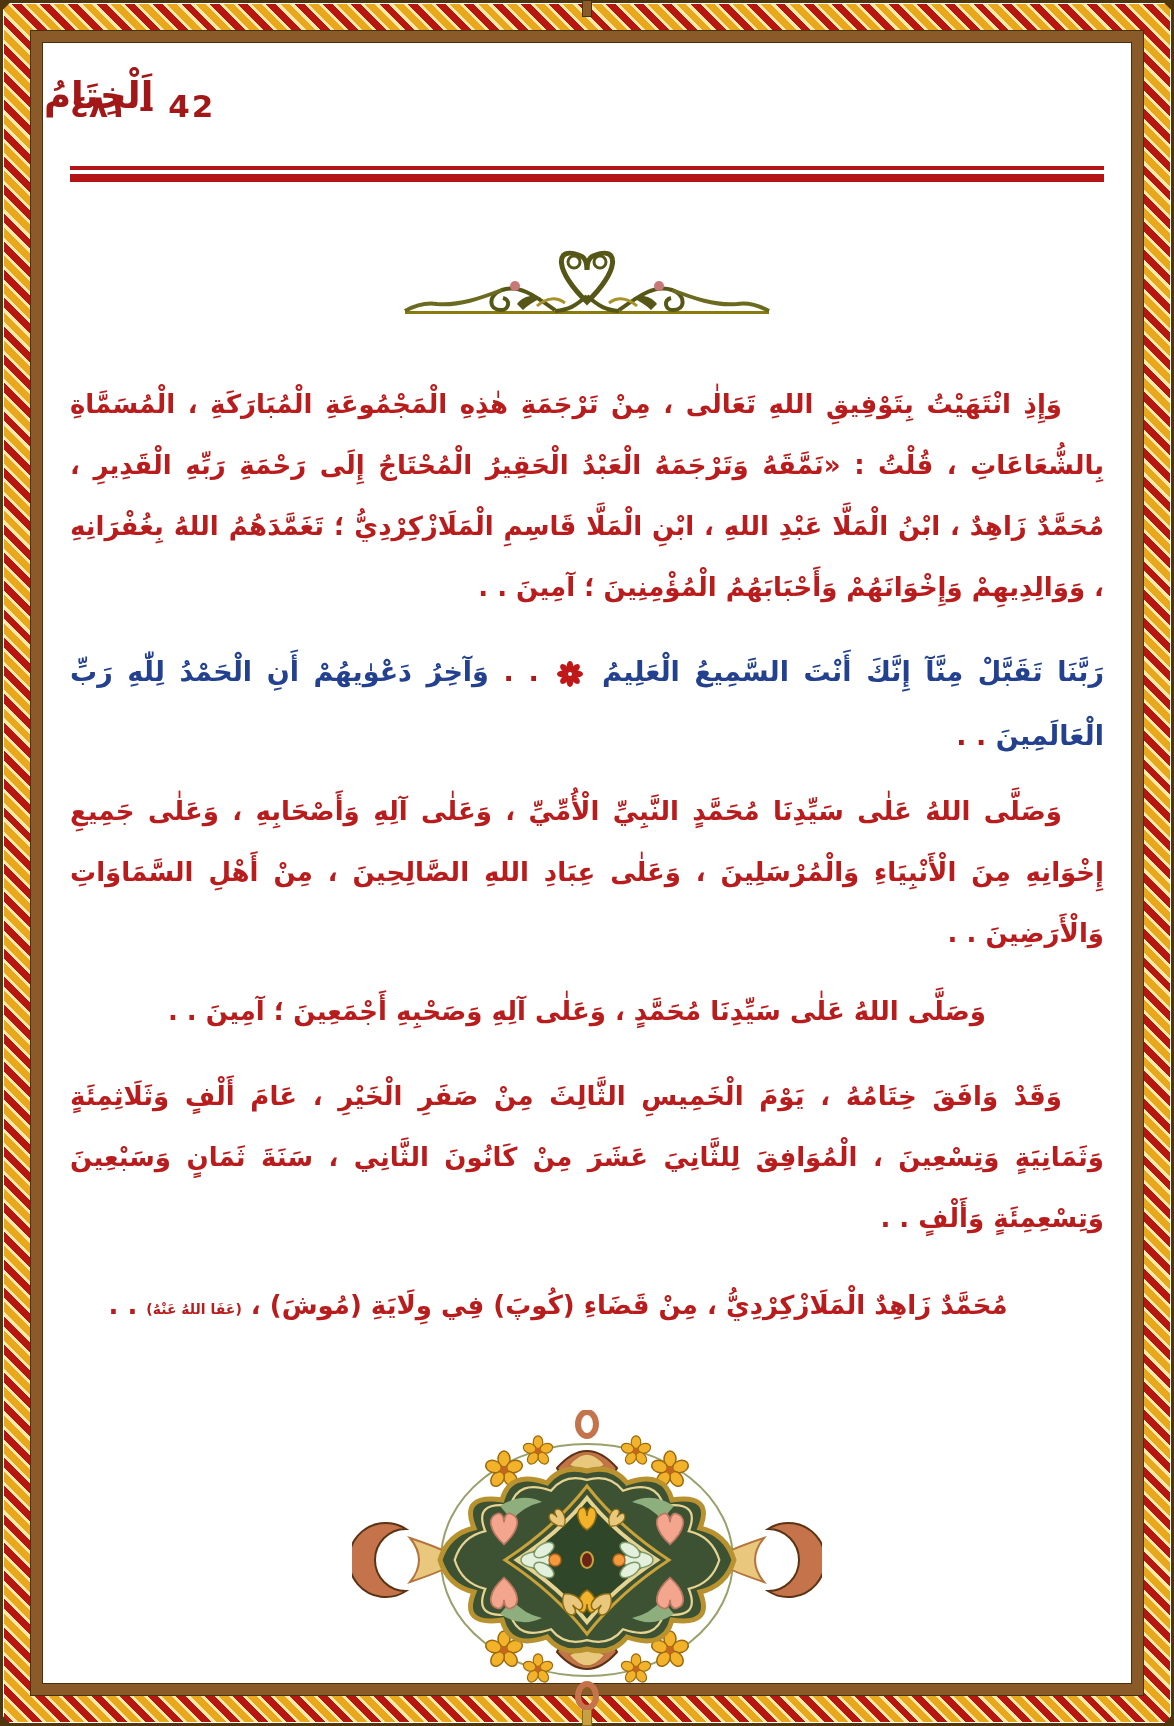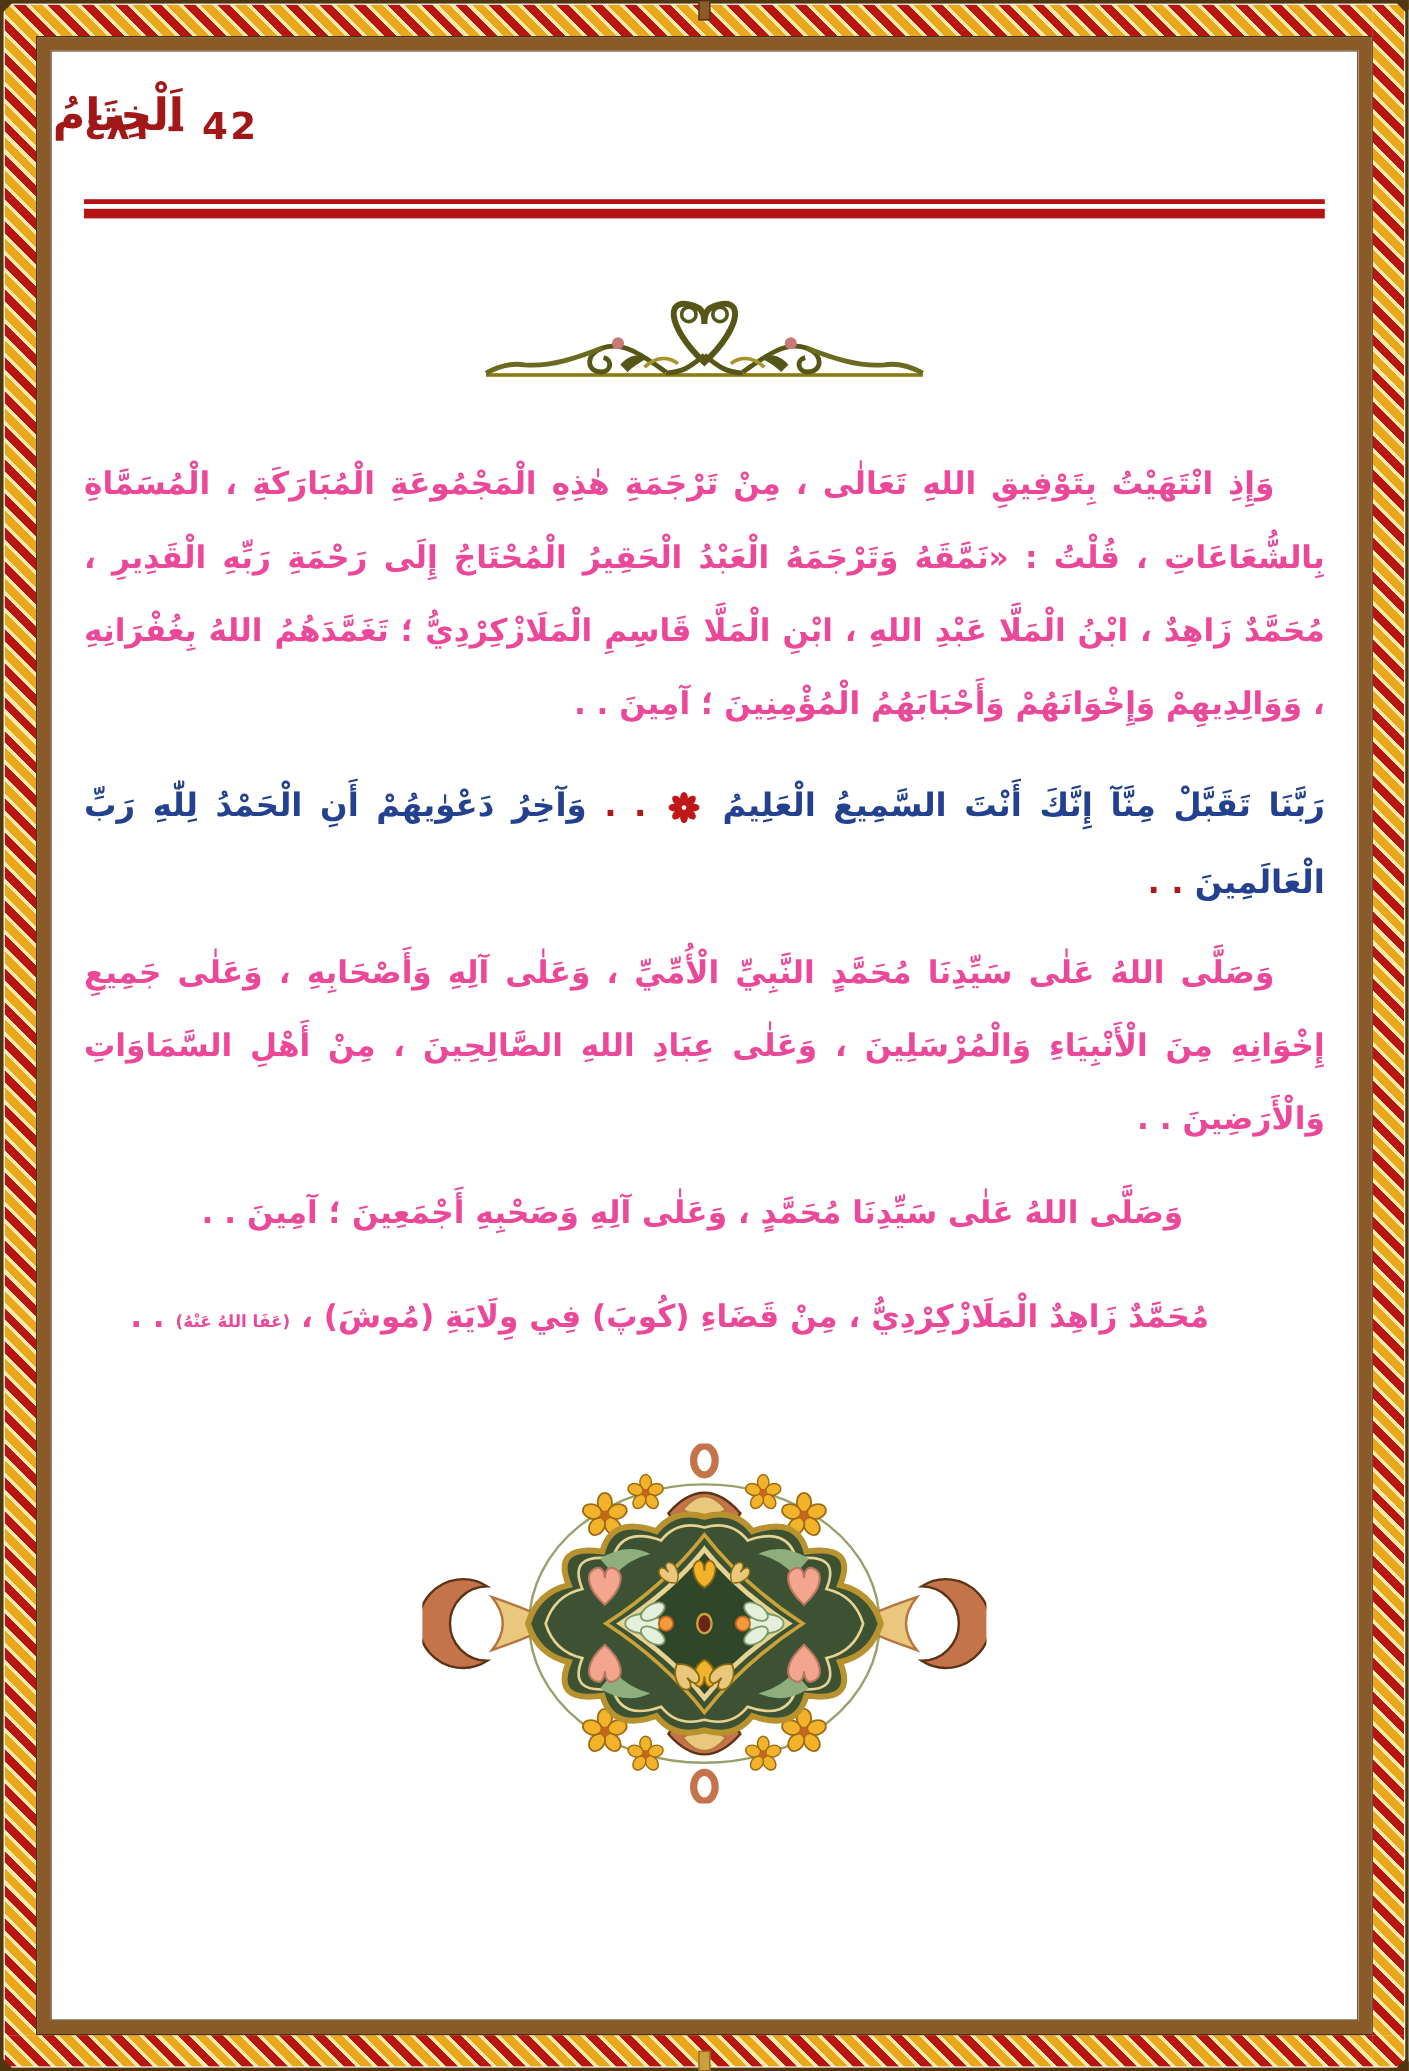--- a/index.html
+++ b/index.html
@@ -37,21 +37,21 @@
     font-size:37px;font-weight:bold;color:#a21818;
   }
   .rule{margin:0 26px;background:#b41414;}
   .rule-thin{height:4px;margin-top:16px;}
   .rule-thick{height:8px;margin-top:4px;}
 
   .divider-wrap{text-align:center;margin-top:58px;height:84px;}
 
   .text-block{direction:rtl;padding:0 26px;margin-top:50px;}
   .para{
-    font-weight:bold;font-size:26px;line-height:2.35;color:#ec4899;
+    font-weight:bold;font-size:26px;line-height:2.35;color:#b91c1c;
     text-align:justify;margin:0 0 16px 0;
   }
   .para.ind{text-indent:42px;}
   .para-blue{color:#23418f;font-size:27px;margin-top:22px;margin-bottom:14px;}
   .reddot{color:#b01818;}
   .one-line{text-align:right;text-indent:118px;margin-top:8px;margin-bottom:24px;}
   .date-para{margin-top:6px;}
   .signature{text-align:center;text-indent:58px;margin-top:26px;}
   .emblem{font-size:14px;font-weight:bold;}
   .rosette-svg{vertical-align:middle;margin:0 4px;}
@@ -124,20 +124,21 @@
                 <ellipse cx="12" cy="4.5" rx="3" ry="4.5" transform="rotate(315 12 12)"></ellipse>
                 <circle cx="12" cy="12" r="4"></circle>
               </g>
               <circle cx="12" cy="12" r="1.8" fill="#ffffff"></circle>
             </svg></span><span class="reddot"> . . </span><span>وَآخِرُ دَعْوٰيهُمْ أَنِ الْحَمْدُ لِلّٰهِ رَبِّ الْعَالَمِينَ</span><span class="reddot"> . .</span></p>
 
       <p class="para ind">وَصَلَّى اللهُ عَلٰى سَيِّدِنَا مُحَمَّدٍ النَّبِيِّ الْأُمِّيِّ ، وَعَلٰى آلِهِ وَأَصْحَابِهِ ، وَعَلٰى جَمِيعِ إِخْوَانِهِ مِنَ الْأَنْبِيَاءِ وَالْمُرْسَلِينَ ، وَعَلٰى عِبَادِ اللهِ الصَّالِحِينَ ، مِنْ أَهْلِ السَّمَاوَاتِ وَالْأَرَضِينَ . .</p>
 
       <p class="para one-line">وَصَلَّى اللهُ عَلٰى سَيِّدِنَا مُحَمَّدٍ ، وَعَلٰى آلِهِ وَصَحْبِهِ أَجْمَعِينَ ؛ آمِينَ . .</p>
 
+      <p class="para ind date-para">وَقَدْ وَافَقَ خِتَامُهُ ، يَوْمَ الْخَمِيسِ الثَّالِثَ مِنْ صَفَرِ الْخَيْرِ ، عَامَ أَلْفٍ وَثَلَاثِمِئَةٍ وَثَمَانِيَةٍ وَتِسْعِينَ ، الْمُوَافِقَ لِلثَّانِيَ عَشَرَ مِنْ كَانُونَ الثَّانِي ، سَنَةَ ثَمَانٍ وَسَبْعِينَ وَتِسْعِمِئَةٍ وَأَلْفٍ . .</p>
 
       <p class="para signature"><span>مُحَمَّدٌ زَاهِدٌ الْمَلَازْكِرْدِيُّ ، مِنْ قَضَاءِ (كُوپَ) فِي وِلَايَةِ (مُوشَ) ، </span><span class="emblem">(عَفَا اللهُ عَنْهُ)</span><span> . .</span></p>
 
     </div>
 
     <div class="medallion-wrap">
       <svg width="470" height="300" viewBox="0 0 470 300">
         <defs>
           <g id="flw5">
             <g fill="#f2b32a" stroke="#9a6a10" stroke-width="1.5">

